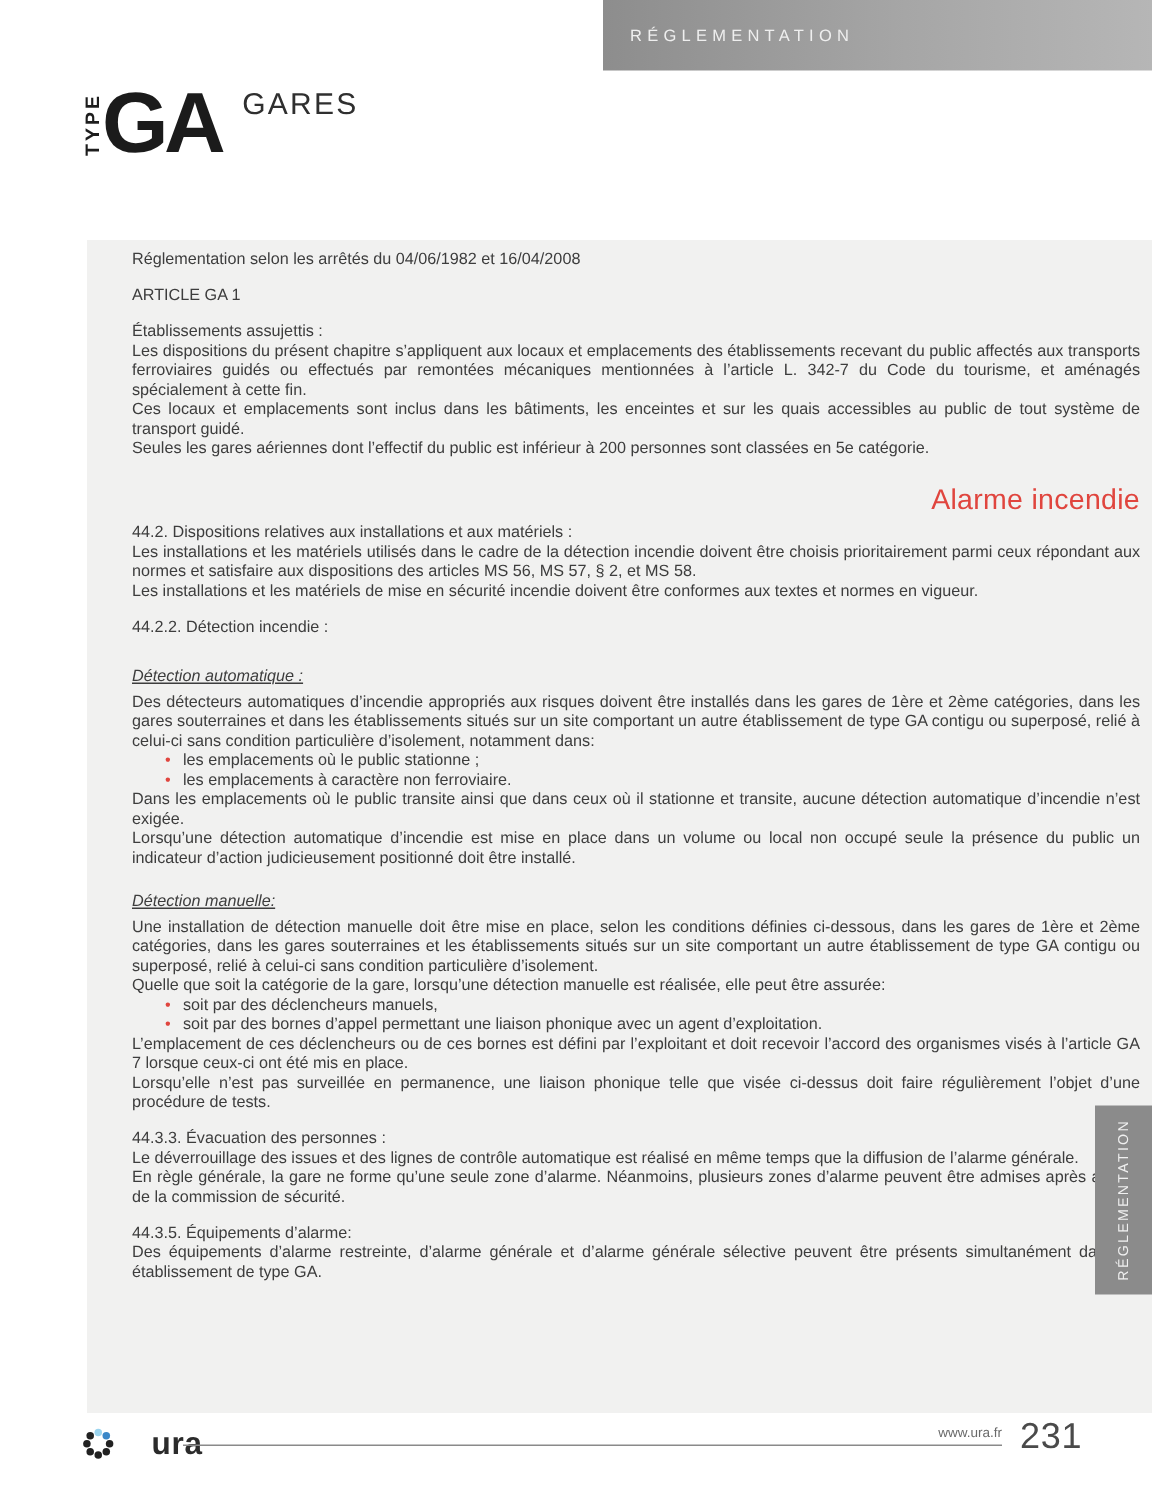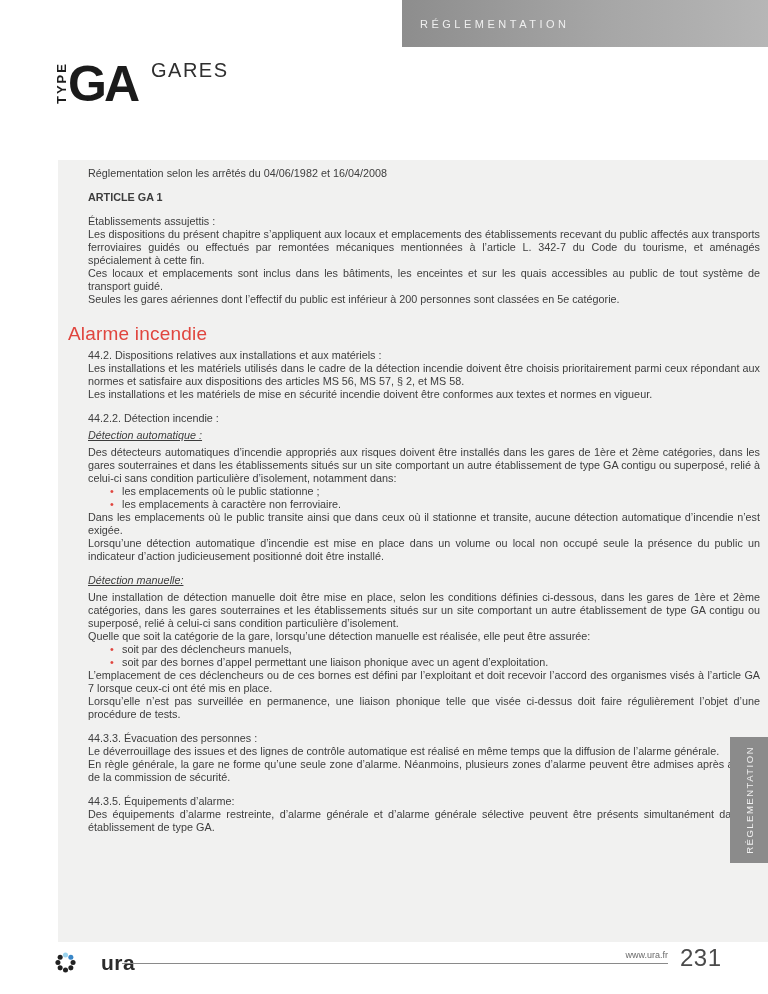--- a/index.html
+++ b/index.html
@@ -23,43 +23,43 @@
   }
 
   
   .logo { position:absolute; left:55px; top:58px; display:flex; align-items:flex-end; }
   .type-vert {
     writing-mode:vertical-rl; transform:rotate(180deg);
     font-size:13px; font-weight:700; letter-spacing:2px; color:#1d1d1d;
     line-height:1; height:46px;
   }
   .ga-code {
-    font-size:50px; font-weight:700; letter-spacing:-3px;
+    font-size:57px; font-weight:700; letter-spacing:-3px;
     line-height:0.78; color:#1b1b1b;
   }
   .gares {
     font-size:20px; color:#2f2f2f; letter-spacing:1.5px;
     align-self:flex-start; margin-left:14px; margin-top:1px;
   }
 
   
   .panel {
     position:absolute; left:58px; top:160px; width:716px; height:782px;
     background:#f1f1f0; overflow:hidden;
   }
   .panel-inner { padding:7px 14px 0 30px; font-size:10.8px; line-height:13px; }
   p { text-align:justify; }
   .mt { margin-top:11px; }
-  .bold { font-weight:700; }
+  .bold { font-weight:400; }
   .section-title {
     font-size:19px; color:#e0453e; font-weight:400;
-    margin:21px 0 9px -20px; letter-spacing:0.2px; text-align:left;
+    margin:21px 0 9px -20px; letter-spacing:0.2px; text-align:right;
   }
   .article-red { color:#e0453e; font-weight:700; margin-bottom:12px; }
-  .subhead { font-style:italic; text-decoration:underline; text-align:left; }
+  .subhead { font-style:italic; text-decoration:underline; text-align:left;margin-top:16px; }
   .gap-s { height:4px; }
   ul { list-style:none; padding-left:22px; }
   li { position:relative; padding-left:12px; text-align:left; }
   li::before { content:"•"; position:absolute; left:0; top:0; color:#e0453e; }
 
   
   .side-tab {
     position:absolute; left:730px; top:737px; width:38px; height:126px;
     background:#8b8b8b; display:flex; align-items:center; justify-content:center;
   }

